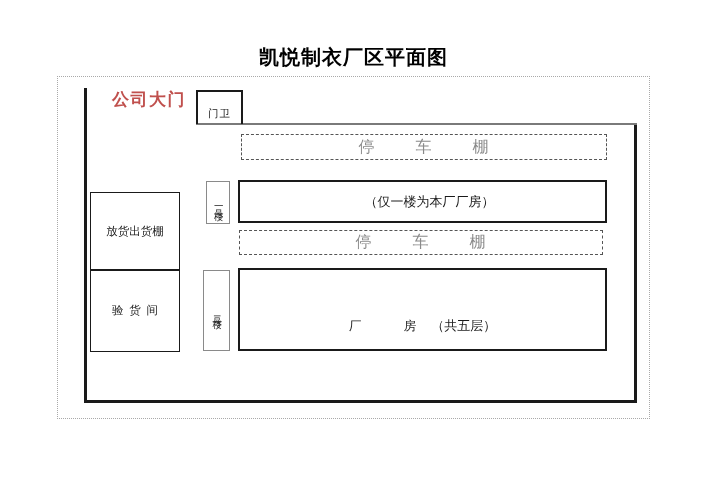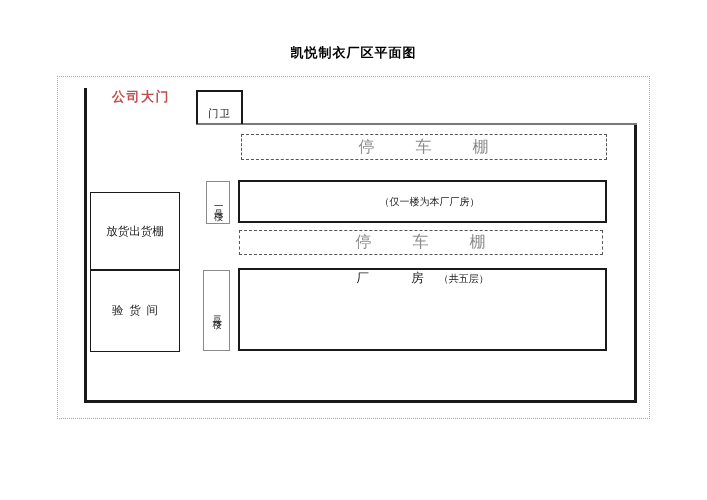--- a/index.html
+++ b/index.html
@@ -18,21 +18,21 @@
     overflow: hidden;
   }
 
   
   .title {
     position: absolute;
     left: 0;
     top: 44px;
     width: 707px;
     text-align: center;
-    font-size: 13px;
+    font-size: 20px;
     font-weight: bold;
     letter-spacing: 1px;
     color: #000000;
     font-family: "Liberation Serif", "DejaVu Serif", serif;
   }
 
   
   .page-border {
     position: absolute;
     left: 57px;
@@ -75,21 +75,21 @@
     width: 441px;
     height: 1.5px;
     background: #7a7a7a;
   }
 
   
   .gate-label {
     position: absolute;
     left: 112px;
     top: 88px;
-    font-size: 13px;
+    font-size: 17px;
     font-weight: bold;
     color: #c0504d;
     letter-spacing: 1.5px;
     font-family: "Liberation Sans", "DejaVu Sans", sans-serif;
   }
 
   
   .guard-box {
     position: absolute;
     left: 196px;
@@ -166,36 +166,37 @@
     display: flex;
     align-items: center;
     justify-content: center;
   }
   #block-factory {
     left: 238px;
     top: 268px;
     width: 369px;
     height: 83px;
     display: flex;
+    align-items: flex-end;
     justify-content: center;
     padding-bottom: 14px;
   }
   .block-text {
     display: flex;
     align-items: baseline;
     justify-content: center;
   }
   .block-main {
     font-size: 12.5px;
     color: #1a1a1a;
     letter-spacing: 0.5px;
     white-space: pre;
   }
   .block-note {
-    font-size: 10px;
+    font-size: 13px;
     color: #1a1a1a;
     margin-left: 14px;
     letter-spacing: 0px;
   }
   #block-factory .block-main {
     letter-spacing: 1px;
   }
 
   
   .store-outer {

